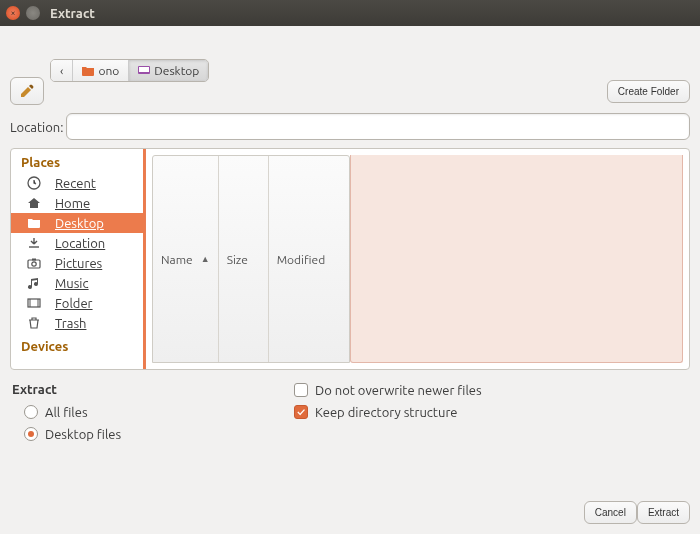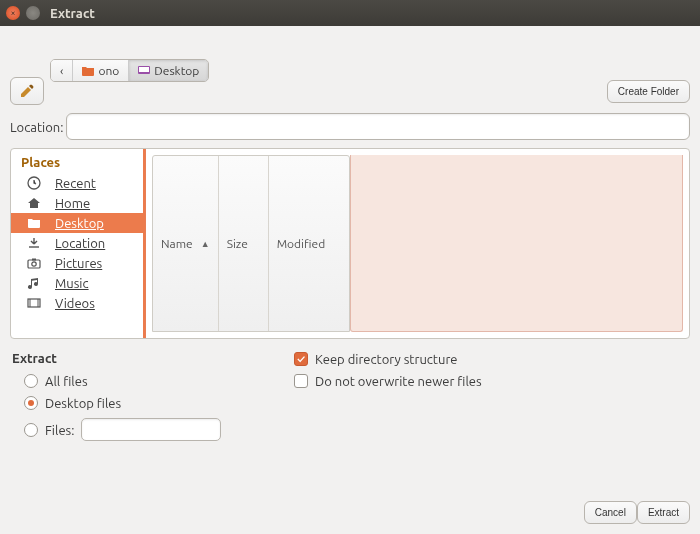--- a/index.html
+++ b/index.html
@@ -241,23 +241,30 @@
         <svg viewBox="0 0 14 14">
             <path fill="#555" d="M5 11a2 2 0 1 1-1-1.7V3l7-1v6a2 2 0 1 1-1-1.7V4l-5 .7z"></path>
           </svg>
         <span>Music</span>
       </div>
       <div class="item">
         <svg viewBox="0 0 14 14">
             <rect x="1" y="3" width="12" height="8" fill="none" stroke="#555" stroke-width="1.2"></rect>
             <path stroke="#555" d="M3 3v8M11 3v8"></path>
           </svg>
-        <span>Videos</span>
-      </div>
-
+        <span>Folder</span>
+      </div>
+      <div class="item">
+        <svg viewBox="0 0 14 14">
+            <path fill="none" stroke="#555" stroke-width="1.2" d="M3 4h8l-1 8H4zM2 4h10M5 4V2h4v2"></path>
+          </svg>
+        <span>Trash</span>
+      </div>
+
+      <div class="section">Devices</div>
     </div>
 
     <div class="filelist">
       <div class="cols">
         <div class="col name">
           <span>Name</span>
           <span class="spacer"></span>
           <span class="sortup">▲</span>
         </div>
         <div class="col" style="width:50px">Size</div>
@@ -271,36 +278,31 @@
     <div class="optcol" style="width:240px">
       <div class="head">Extract</div>
       <label class="radiorow">
         <span class="radio"></span>
         <span>All files</span>
       </label>
       <label class="radiorow">
         <span class="radio checked"></span>
         <span>Desktop files</span>
       </label>
-      <label class="radiorow">
-        <span class="radio"></span>
-        <span>Files:</span>
-        <input class="filesinput" type="text" value="" style="">
+    </div>
+
+    <div class="optcol">
+      <label class="checkrow">
+        <span class="check"></span>
+        <span>Do not overwrite newer files</span>
       </label>
-    </div>
-
-    <div class="optcol">
       <label class="checkrow">
         <span class="check checked"></span>
         <span>Keep directory structure</span>
       </label>
-      <label class="checkrow">
-        <span class="check"></span>
-        <span>Do not overwrite newer files</span>
-      </label>
     </div>
   </div>
 
   <div class="footer">
     <button class="btn">Cancel</button>
     <button class="btn">Extract</button>
   </div>
 
 </div>
 

